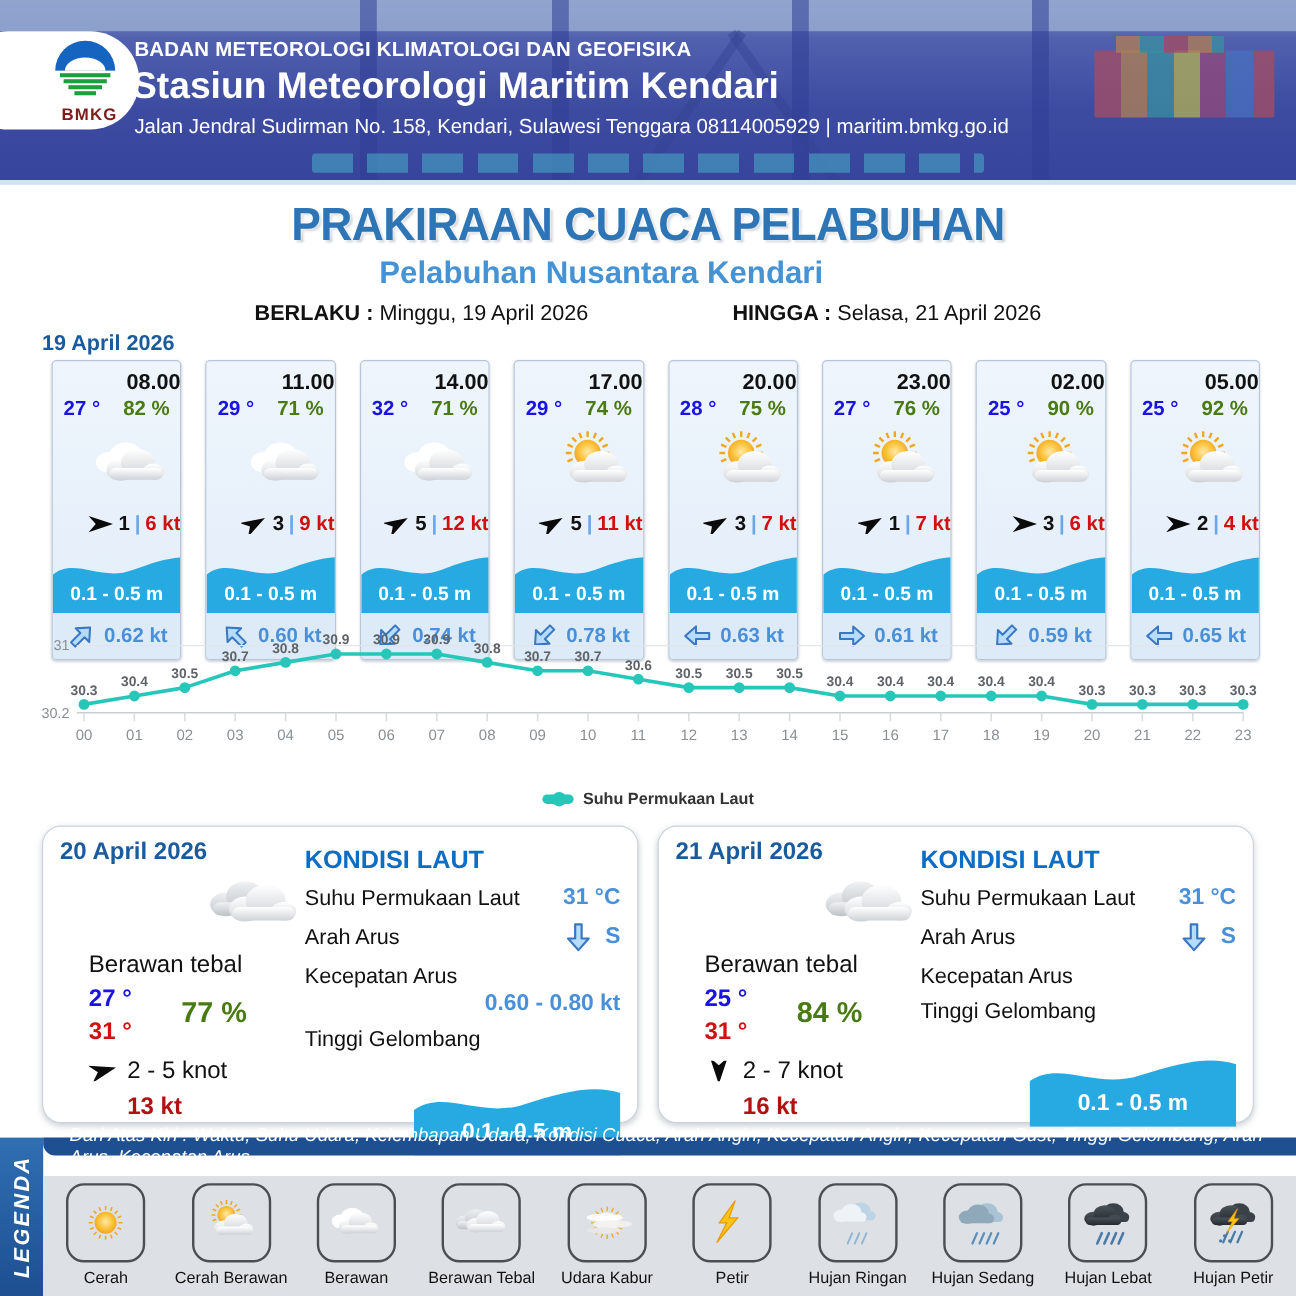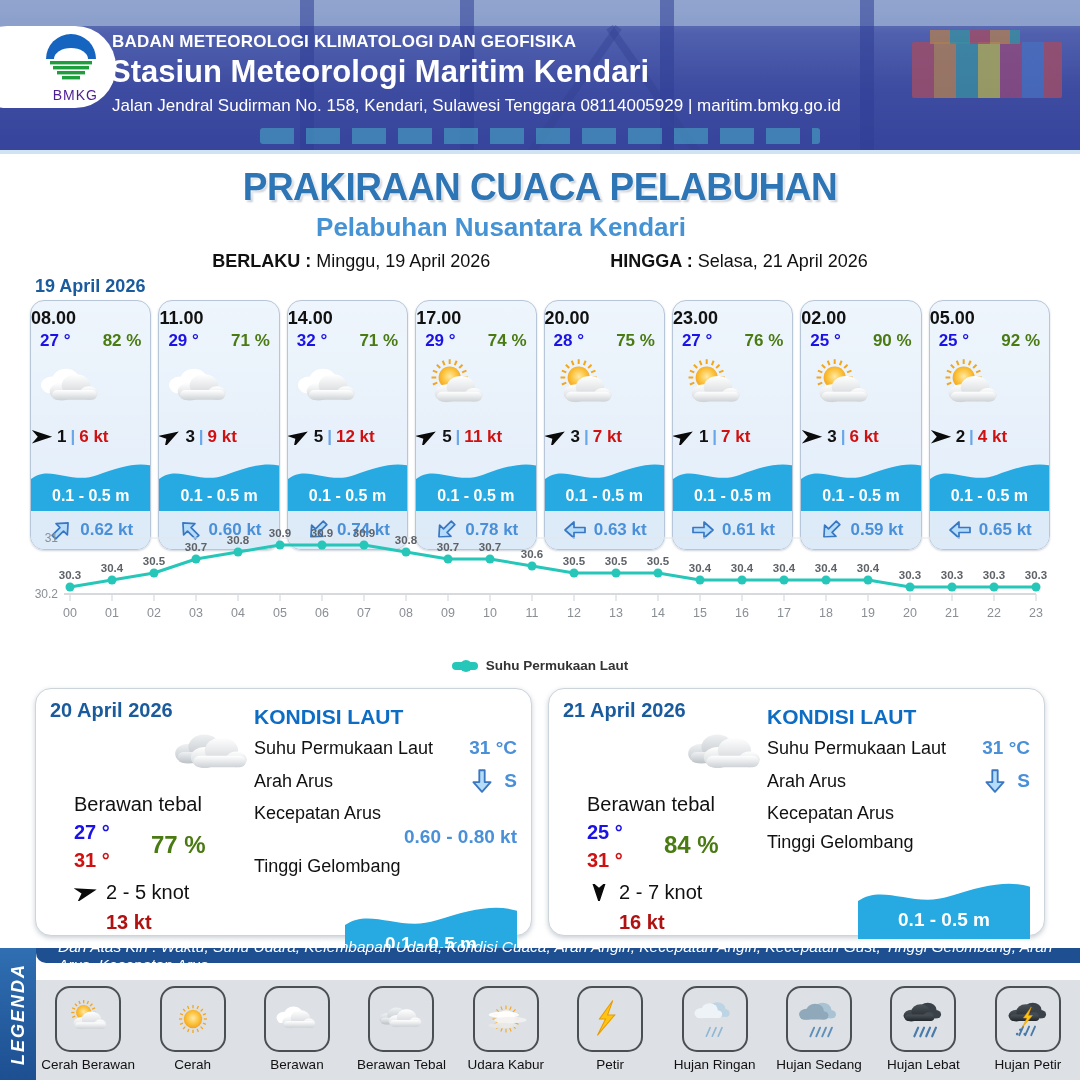--- a/index.html
+++ b/index.html
@@ -17,40 +17,40 @@
     background:
      repeating-linear-gradient(90deg,#c94f4f 0 22px,#d8923a 22px 44px,#3aa7a0 44px 66px,#d8d23a 66px 88px,#b04a6e 88px 110px,#4f7ec9 110px 132px,#c94f4f 132px 150px);
     opacity:.8;border-radius:2px;}
   .containers2{position:absolute;right:60px;top:30px;width:90px;height:14px;background:repeating-linear-gradient(90deg,#d8923a 0 20px,#3aa7a0 20px 40px,#c94f4f 40px 60px);opacity:.8;}
   .chairs{position:absolute;left:260px;bottom:6px;width:560px;height:16px;
     background:repeating-linear-gradient(90deg,#49b8c9 0 34px,transparent 34px 46px);opacity:.7;border-radius:3px;}
   .h-tint{position:absolute;left:0;top:0;width:100%;height:100%;background:#3a49a0;opacity:.28;}
 
   .logo-pill{left:-34px;top:26px;width:150px;height:82px;background:#ffffff;border-radius:44px;
     display:flex;flex-direction:column;align-items:flex-end;justify-content:center;padding-right:18px;box-sizing:border-box;z-index:5;}
-  .logo-txt{font-size:14px;font-weight:normal;color:#4c1d95;letter-spacing:1px;margin-top:1px;}
+  .logo-txt{font-size:14px;font-weight:bold;color:#7f1d1d;letter-spacing:1px;margin-top:1px;}
   .h-org{left:112px;top:32px;color:#ffffff;font-weight:bold;font-size:17px;letter-spacing:.2px;z-index:4;}
   .h-station{left:110px;top:54px;color:#ffffff;font-weight:bold;font-size:31px;z-index:4;}
   .h-addr{left:112px;top:96px;color:#ffffff;font-size:17px;z-index:4;}
   .h-line{left:0;top:150px;width:1080px;height:4px;background:#cfe3f3;}
 
   
   .t-main{left:0;top:166px;width:1080px;text-align:center;font-size:37px;font-weight:bold;color:#2e75b6;
     letter-spacing:-.5px;transform:scaleY(1.05);
     text-shadow:0 0 3px #fff,0 0 6px #fff,2px 2px 2px rgba(40,60,90,.35);}
   .t-sub{left:0;top:212px;width:1002px;text-align:center;font-size:26px;font-weight:bold;color:#4593d4;}
   .validity{left:0;top:251px;width:1080px;text-align:center;font-size:18px;color:#111;}
   .validity b{font-weight:bold;}
   .validity .gap{display:inline-block;width:110px;}
   .date-label{left:35px;top:276px;font-size:18px;font-weight:bold;color:#1a5b9e;}
 
   
   .cards{left:30px;top:300px;width:1020px;height:250px;display:flex;gap:7px;}
-  .card{flex:1;background:linear-gradient(180deg,#eef5fc,#e2edf9);border:1px solid #b7c6d9;border-radius:14px;
-    display:flex;flex-direction:column;align-items:flex-start;overflow:hidden;box-shadow:0 1px 2px rgba(60,80,110,.25);}
+  .card{flex:1;background:linear-gradient(180deg,#eef5fc,#e2edf9);border:1px solid #b7c6d9;border-radius:4px;
+    display:flex;flex-direction:column;align-items:flex-end;overflow:hidden;box-shadow:0 1px 2px rgba(60,80,110,.25);margin-left:13px;}
   .c-time{font-size:18px;font-weight:bold;color:#111;margin-top:7px;}
   .c-tt{width:100%;display:flex;justify-content:space-between;padding:2px 9px 0 9px;box-sizing:border-box;}
   .c-temp{color:#1a12e6;font-weight:bold;font-size:17px;}
   .c-rh{color:#4a7a12;font-weight:bold;font-size:17px;}
   .c-icon{margin-top:6px;height:62px;}
   .c-wind{display:flex;align-items:center;gap:4px;margin-top:8px;font-size:17px;}
   .c-wnum{color:#111;font-weight:bold;}
   .c-wsep{color:#6aa7e8;font-weight:bold;}
   .c-wspd{color:#cf1111;font-weight:bold;}
   .c-wave{margin-top:auto;width:100%;position:relative;height:54px;}
@@ -824,20 +824,44 @@
   </div>
 
 <div class="abs leg-bar">
   <span>LEGENDA</span>
 </div>
 <div class="abs leg-cap">Dari Atas Kiri : Waktu, Suhu Udara, Kelembapan Udara, Kondisi Cuaca, Arah Angin, Kecepatan Angin, Kecepatan Gust, Tinggi Gelombang, Arah Arus, Kecepatan Arus</div>
 <div class="abs leg-strip" id="legstrip">
  <div class="leg-item">
    <div class="leg-box">
         <svg width="54" height="44" viewBox="0 0 100 76">
+          <line x1="70" y1="38" x2="76" y2="38" stroke="#f2a61f" stroke-width="2.5"></line>
+          <line x1="68.47759065022574" y1="45.6536686473018" x2="74.02086784529345" y2="47.94976924149233" stroke="#f2a61f" stroke-width="2.5"></line>
+          <line x1="64.14213562373095" y1="52.14213562373095" x2="68.38477631085024" y2="56.384776310850235" stroke="#f2a61f" stroke-width="2.5"></line>
+          <line x1="57.6536686473018" y1="56.477590650225736" x2="59.94976924149233" y2="62.02086784529345" stroke="#f2a61f" stroke-width="2.5"></line>
+          <line x1="50" y1="58" x2="50" y2="64" stroke="#f2a61f" stroke-width="2.5"></line>
+          <line x1="42.34633135269821" y1="56.477590650225736" x2="40.05023075850767" y2="62.02086784529345" stroke="#f2a61f" stroke-width="2.5"></line>
+          <line x1="35.85786437626905" y1="52.14213562373095" x2="31.615223689149765" y2="56.38477631085024" stroke="#f2a61f" stroke-width="2.5"></line>
+          <line x1="31.522409349774264" y1="45.6536686473018" x2="25.979132154706544" y2="47.94976924149233" stroke="#f2a61f" stroke-width="2.5"></line>
+          <line x1="30" y1="38" x2="24" y2="38" stroke="#f2a61f" stroke-width="2.5"></line>
+          <line x1="31.522409349774264" y1="30.346331352698208" x2="25.97913215470654" y2="28.050230758507666" stroke="#f2a61f" stroke-width="2.5"></line>
+          <line x1="35.85786437626905" y1="23.85786437626905" x2="31.61522368914976" y2="19.615223689149765" stroke="#f2a61f" stroke-width="2.5"></line>
+          <line x1="42.34633135269819" y1="19.52240934977427" x2="40.05023075850765" y2="13.979132154706551" stroke="#f2a61f" stroke-width="2.5"></line>
+          <line x1="49.99999999999999" y1="18" x2="49.99999999999999" y2="12" stroke="#f2a61f" stroke-width="2.5"></line>
+          <line x1="57.6536686473018" y1="19.522409349774268" x2="59.94976924149234" y2="13.979132154706548" stroke="#f2a61f" stroke-width="2.5"></line>
+          <line x1="64.14213562373095" y1="23.857864376269045" x2="68.38477631085023" y2="19.61522368914976" stroke="#f2a61f" stroke-width="2.5"></line>
+          <line x1="68.47759065022572" y1="30.346331352698193" x2="74.02086784529345" y2="28.050230758507652" stroke="#f2a61f" stroke-width="2.5"></line>
+          <circle cx="50" cy="38" r="17" fill="url(#sunG)"></circle>
+        </svg>
+      </div>
+   <div class="leg-lbl">Cerah</div>
+ </div>
+ <div class="leg-item">
+   <div class="leg-box">
+        <svg width="54" height="44" viewBox="0 0 100 76">
           <line x1="59" y1="26" x2="65" y2="26" stroke="#f2a61f" stroke-width="2.5"></line>
           <line x1="57.70595205269187" y1="32.505618350206525" x2="63.249229247759594" y2="34.80171894439707" stroke="#f2a61f" stroke-width="2.5"></line>
           <line x1="54.020815280171306" y1="38.020815280171306" x2="58.2634559672906" y2="42.2634559672906" stroke="#f2a61f" stroke-width="2.5"></line>
           <line x1="48.505618350206525" y1="41.70595205269187" x2="50.80171894439707" y2="47.249229247759594" stroke="#f2a61f" stroke-width="2.5"></line>
           <line x1="42" y1="43" x2="42" y2="49" stroke="#f2a61f" stroke-width="2.5"></line>
           <line x1="35.494381649793475" y1="41.70595205269187" x2="33.19828105560293" y2="47.249229247759594" stroke="#f2a61f" stroke-width="2.5"></line>
           <line x1="29.979184719828694" y1="38.020815280171306" x2="25.736544032709407" y2="42.2634559672906" stroke="#f2a61f" stroke-width="2.5"></line>
           <line x1="26.294047947308126" y1="32.505618350206525" x2="20.750770752240406" y2="34.80171894439707" stroke="#f2a61f" stroke-width="2.5"></line>
           <line x1="25" y1="26.000000000000004" x2="19" y2="26.000000000000004" stroke="#f2a61f" stroke-width="2.5"></line>
           <line x1="26.294047947308123" y1="19.494381649793475" x2="20.750770752240403" y2="17.198281055602937" stroke="#f2a61f" stroke-width="2.5"></line>
@@ -850,44 +874,20 @@
           <circle cx="42" cy="26" r="14" fill="url(#sunG)"></circle>
           <g transform="translate(4 4) scale(0.95)" fill="url(#cg)">
   <ellipse cx="36" cy="44" rx="16" ry="12"></ellipse>
             <ellipse cx="55" cy="36" rx="19" ry="15"></ellipse>
   <ellipse cx="72" cy="46" rx="12" ry="9"></ellipse>
             <rect x="23" y="42" width="60" height="13" rx="7"></rect>
           </g>
         </svg>
       </div>
    <div class="leg-lbl">Cerah Berawan</div>
- </div>
- <div class="leg-item">
-   <div class="leg-box">
-        <svg width="54" height="44" viewBox="0 0 100 76">
-          <line x1="70" y1="38" x2="76" y2="38" stroke="#f2a61f" stroke-width="2.5"></line>
-          <line x1="68.47759065022574" y1="45.6536686473018" x2="74.02086784529345" y2="47.94976924149233" stroke="#f2a61f" stroke-width="2.5"></line>
-          <line x1="64.14213562373095" y1="52.14213562373095" x2="68.38477631085024" y2="56.384776310850235" stroke="#f2a61f" stroke-width="2.5"></line>
-          <line x1="57.6536686473018" y1="56.477590650225736" x2="59.94976924149233" y2="62.02086784529345" stroke="#f2a61f" stroke-width="2.5"></line>
-          <line x1="50" y1="58" x2="50" y2="64" stroke="#f2a61f" stroke-width="2.5"></line>
-          <line x1="42.34633135269821" y1="56.477590650225736" x2="40.05023075850767" y2="62.02086784529345" stroke="#f2a61f" stroke-width="2.5"></line>
-          <line x1="35.85786437626905" y1="52.14213562373095" x2="31.615223689149765" y2="56.38477631085024" stroke="#f2a61f" stroke-width="2.5"></line>
-          <line x1="31.522409349774264" y1="45.6536686473018" x2="25.979132154706544" y2="47.94976924149233" stroke="#f2a61f" stroke-width="2.5"></line>
-          <line x1="30" y1="38" x2="24" y2="38" stroke="#f2a61f" stroke-width="2.5"></line>
-          <line x1="31.522409349774264" y1="30.346331352698208" x2="25.97913215470654" y2="28.050230758507666" stroke="#f2a61f" stroke-width="2.5"></line>
-          <line x1="35.85786437626905" y1="23.85786437626905" x2="31.61522368914976" y2="19.615223689149765" stroke="#f2a61f" stroke-width="2.5"></line>
-          <line x1="42.34633135269819" y1="19.52240934977427" x2="40.05023075850765" y2="13.979132154706551" stroke="#f2a61f" stroke-width="2.5"></line>
-          <line x1="49.99999999999999" y1="18" x2="49.99999999999999" y2="12" stroke="#f2a61f" stroke-width="2.5"></line>
-          <line x1="57.6536686473018" y1="19.522409349774268" x2="59.94976924149234" y2="13.979132154706548" stroke="#f2a61f" stroke-width="2.5"></line>
-          <line x1="64.14213562373095" y1="23.857864376269045" x2="68.38477631085023" y2="19.61522368914976" stroke="#f2a61f" stroke-width="2.5"></line>
-          <line x1="68.47759065022572" y1="30.346331352698193" x2="74.02086784529345" y2="28.050230758507652" stroke="#f2a61f" stroke-width="2.5"></line>
-          <circle cx="50" cy="38" r="17" fill="url(#sunG)"></circle>
-        </svg>
-      </div>
-   <div class="leg-lbl">Cerah</div>
  </div>
  <div class="leg-item">
    <div class="leg-box">
         <svg width="54" height="44" viewBox="0 0 100 76">
           <g transform="translate(-6 -4) scale(0.9)" fill="#ffffff">
   <ellipse cx="36" cy="44" rx="16" ry="12"></ellipse>
             <ellipse cx="55" cy="36" rx="19" ry="15"></ellipse>
   <ellipse cx="72" cy="46" rx="12" ry="9"></ellipse>
             <rect x="23" y="42" width="60" height="13" rx="7"></rect>
           </g>

